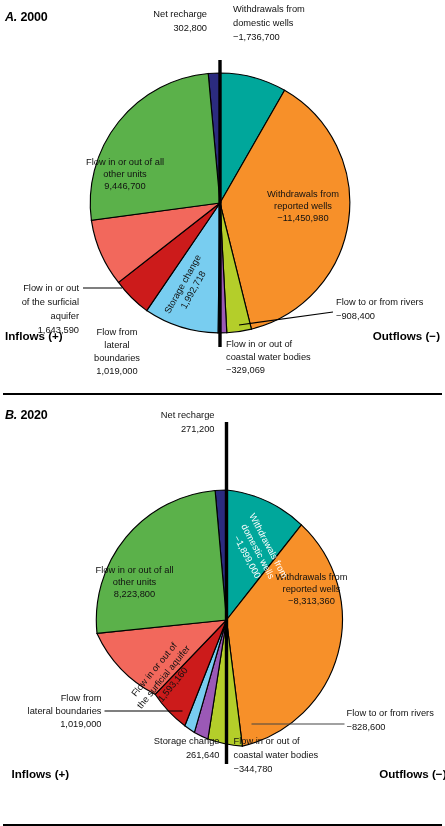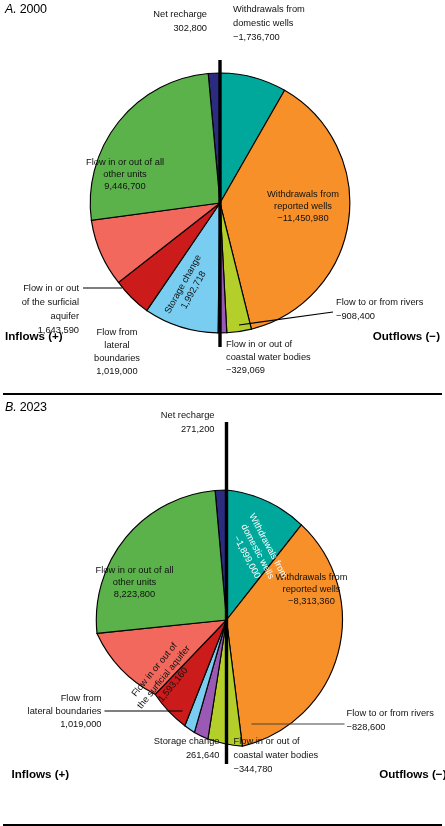--- a/index.html
+++ b/index.html
@@ -12,23 +12,24 @@
     overflow:hidden;
   }
   .panel{position:absolute;left:0;width:445px;}
   #panel-a{top:0;height:394px;}
   #panel-b{top:394px;height:432px;}
 
   .panel-title{
     position:absolute;
     left:5px;
     font-size:12.5px;
-    font-weight:normal;
+    font-weight:bold;
     letter-spacing:-0.2px;
     white-space:nowrap;
+    margin-top:8px;
   }
   .panel-title .ital{font-style:italic;}
   #title-a{top:2px;}
   #title-b{top:400px;}
 
   .divider{
     position:absolute;
     left:3px;width:439px;height:1.6px;
     background:#000;
   }
@@ -146,21 +147,21 @@
 
   <text class="corner" x="5" y="340">Inflows (+)</text>
   <text class="corner" x="440" y="340" text-anchor="end">Outflows (−)</text>
 </svg>
 
 <div class="divider" id="divider-top"></div>
 
 <div class="panel" id="panel-b"></div>
 <div class="panel-title" id="title-b">
   <span class="ital">B.</span>
-  <span>2023</span>
+  <span>2020</span>
 </div>
 
 <svg id="svg-b" width="445" height="432" viewBox="0 0 432 432">
 
   <g>
 
     <path class="slice" fill="#2B2B7F" d="M220,226 L208.6,96.5 A130,130 0 0,1 220,96 Z"></path>
 
     <path class="slice" fill="#00A79B" d="M220,226 L220,96 A130,130 0 0,1 294.9,130.8 Z"></path>
 

